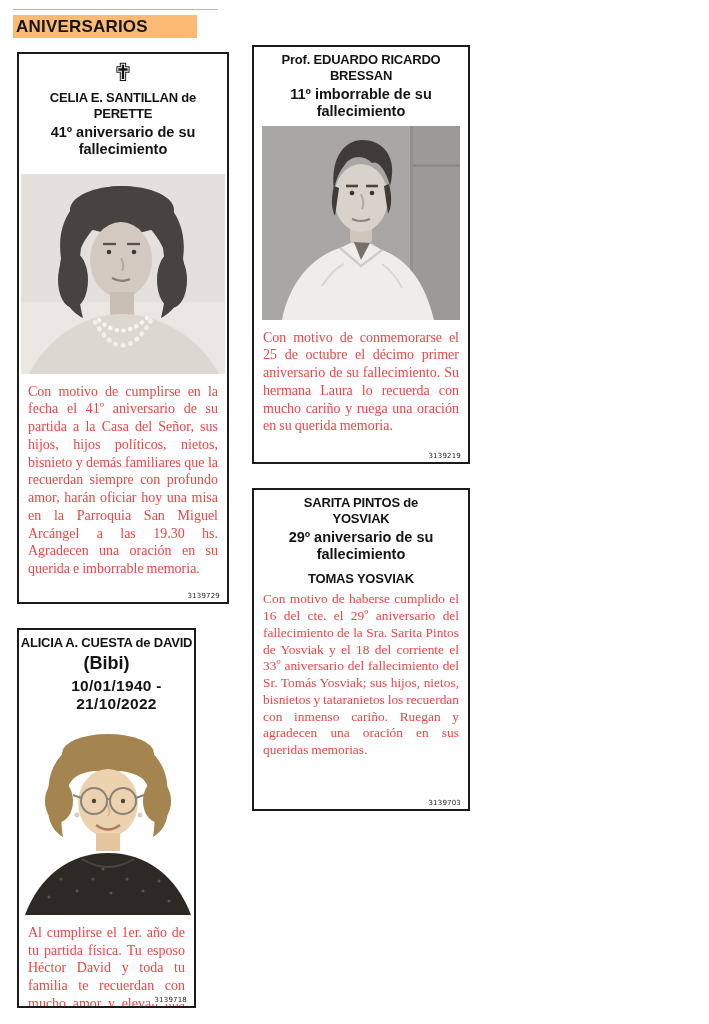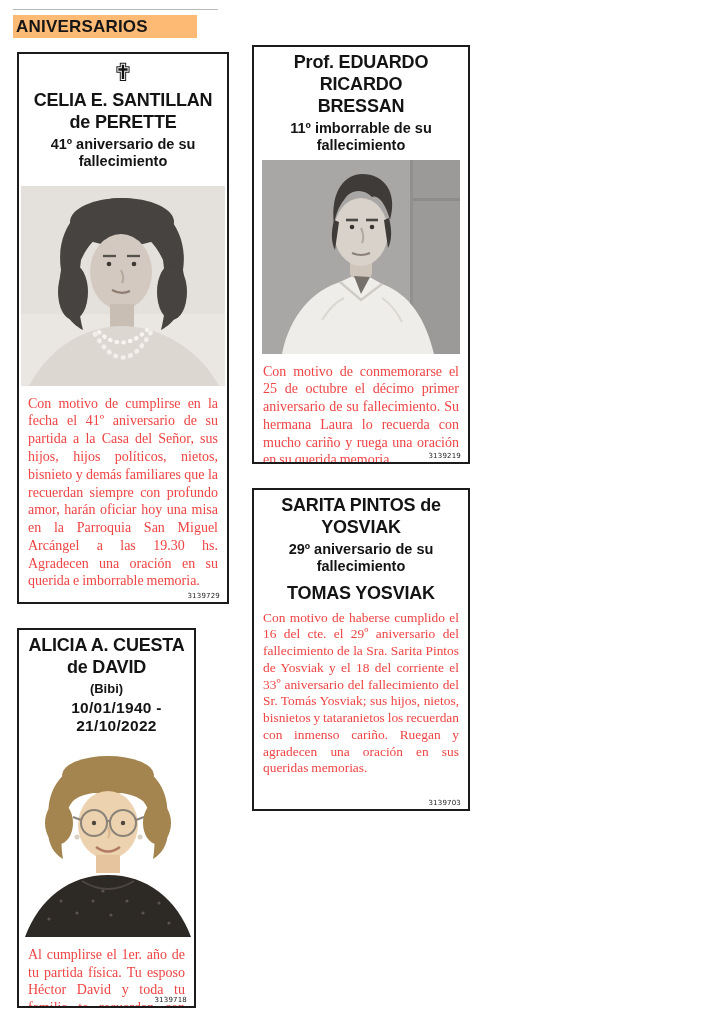--- a/index.html
+++ b/index.html
@@ -23,29 +23,29 @@
     position:absolute; background:#ffffff; border:2px solid #1b1b1b;
     box-sizing:border-box; text-align:center; overflow:hidden;
   }
   #notice-celia   { left:17px;  top:52px;  width:212px; height:552px; }
   #notice-eduardo { left:252px; top:45px;  width:218px; height:419px; }
   #notice-alicia  { left:17px;  top:628px; width:179px; height:380px; }
   #notice-sarita  { left:252px; top:488px; width:218px; height:323px; }
 
   .cross { font-size:25px; line-height:1; margin-top:6px; color:#141414; }
   .n-name {
-    font-weight:bold; font-size:18px; line-height:1.22; color:#141414;
+    font-weight:bold; font-size:13px; line-height:1.22; color:#141414;
     margin:5px auto 0; max-width:196px; letter-spacing:-0.2px;
   }
   .n-name.narrow { max-width:172px; }
   .n-sub {
     font-weight:bold; font-size:14.5px; line-height:1.2; color:#141414;
     margin:2px auto 0; max-width:168px;
   }
-  .n-nick { font-weight:bold; font-size:13px; margin:2px auto 0; color:#141414; }
+  .n-nick { font-weight:bold; font-size:18px; margin:2px auto 0; color:#141414; }
   .n-dates { font-weight:bold; font-size:15.5px; margin:3px auto 16px; color:#141414; letter-spacing:0.3px;padding-left:20px; }
   .n-body {
     font-family:"Liberation Serif", serif; font-size:14px; line-height:1.27;
     text-align:justify; color:#ef4444; margin:9px 9px 0; word-spacing:-0.5px;
     hyphens:auto; -webkit-hyphens:auto;
   }
   #notice-sarita .n-body { font-size:13.4px; line-height:1.25; margin-top:5px; }
   .n-ref {
     position:absolute; right:7px; bottom:2px; font-family:"DejaVu Sans", sans-serif;
     font-size:7px; font-weight:normal; color:#222222; letter-spacing:0.2px;

